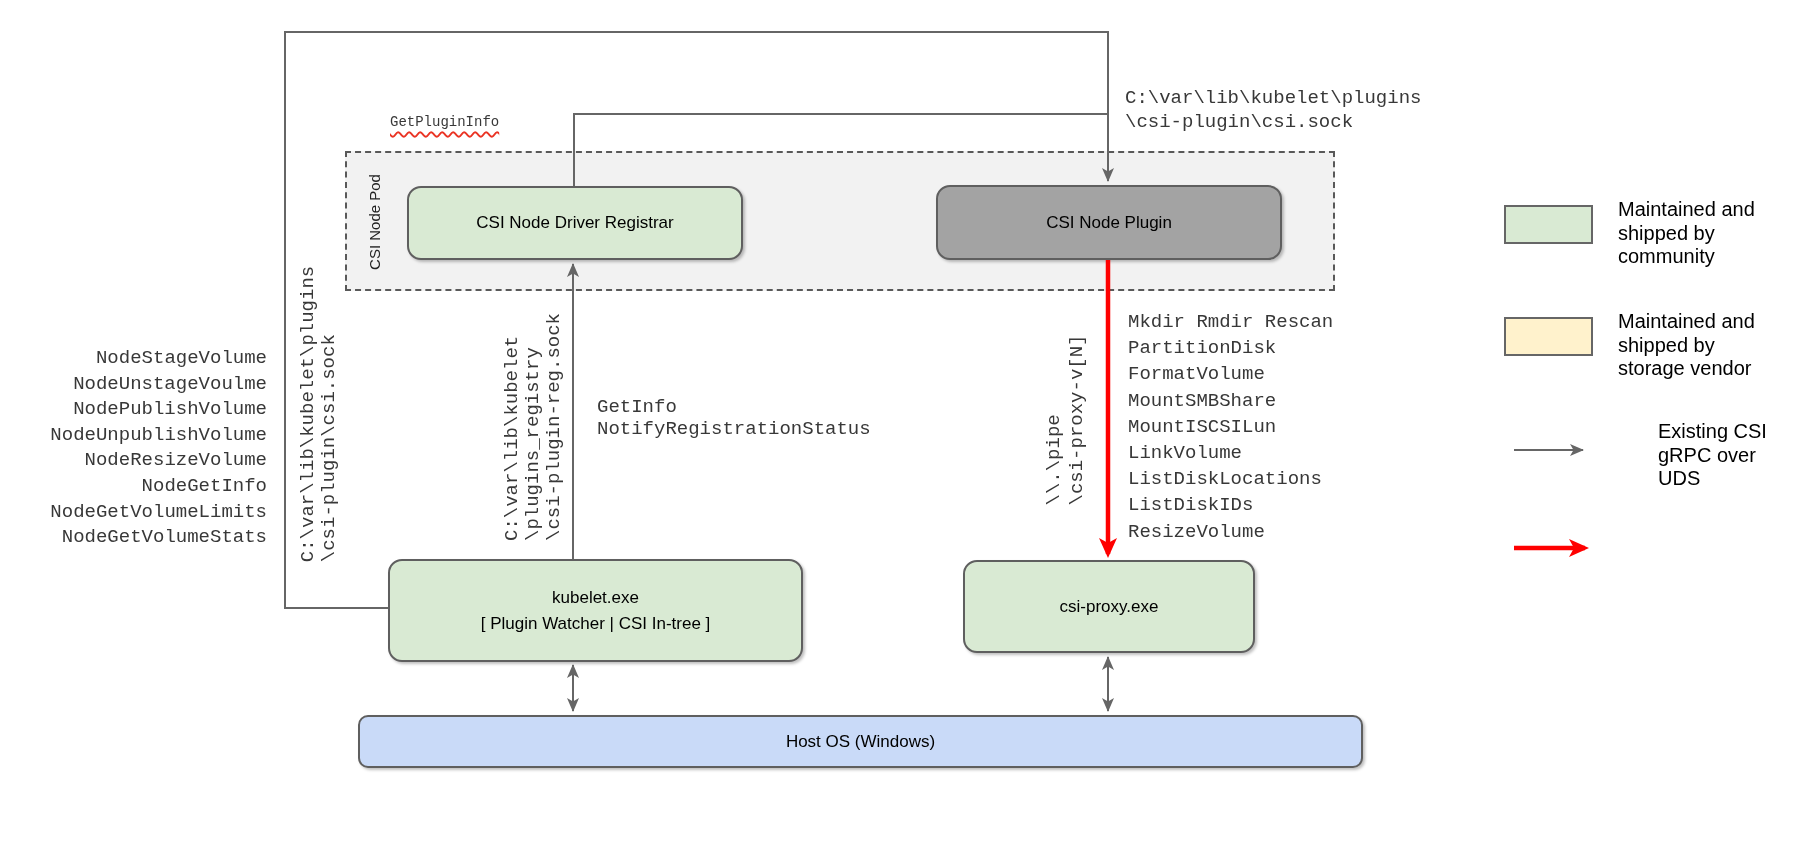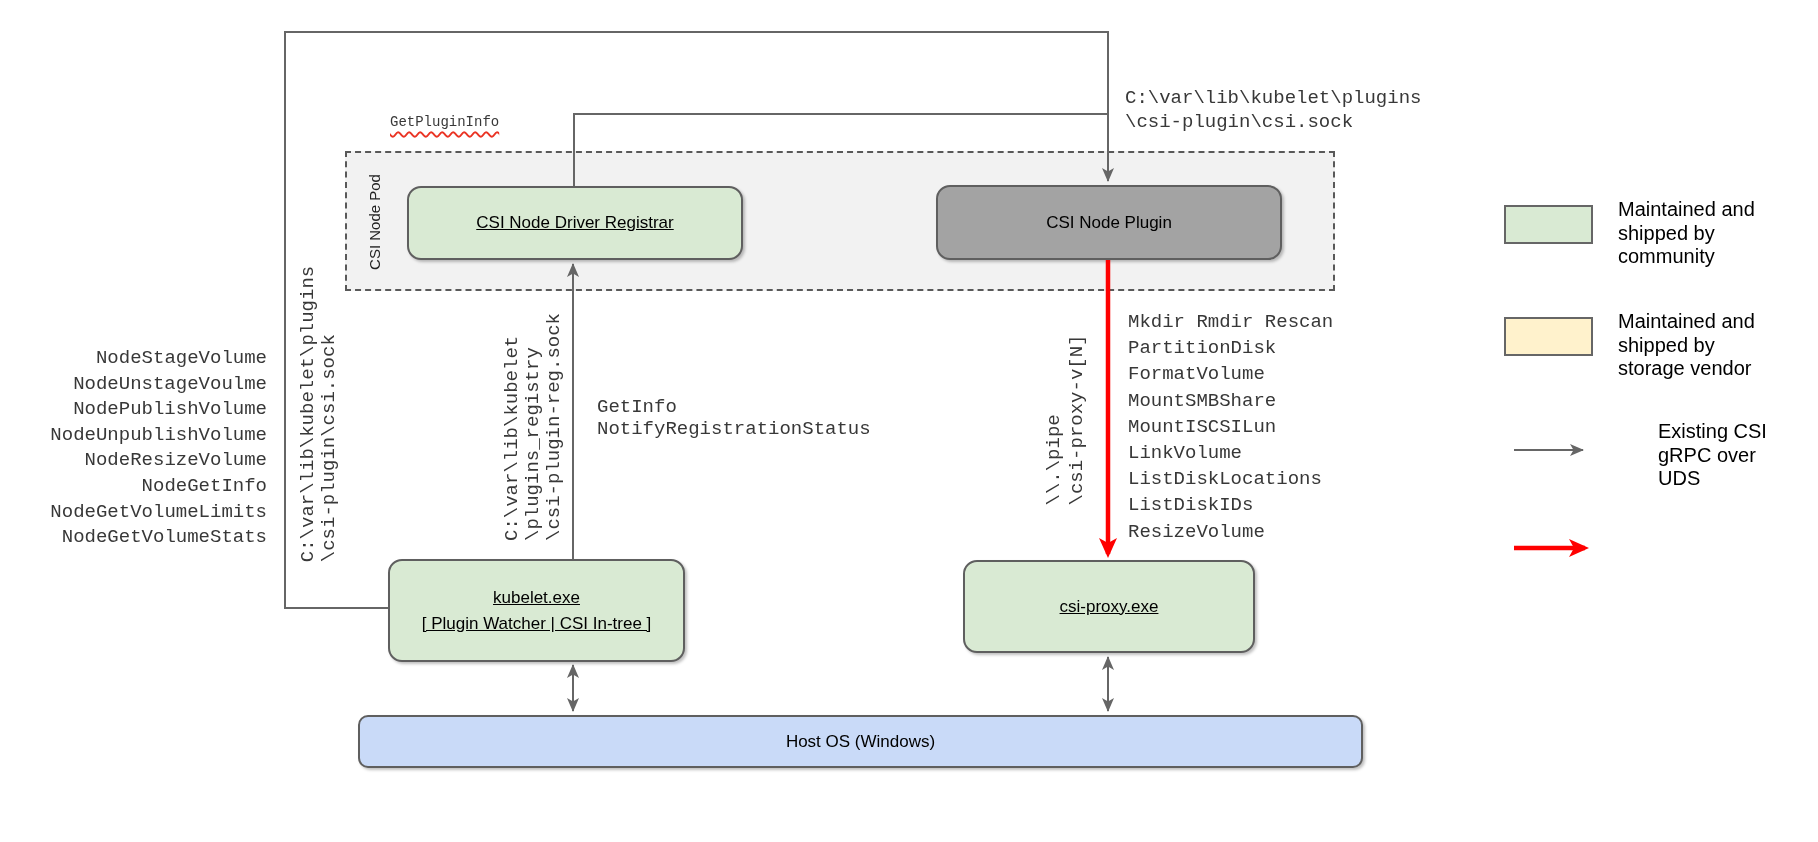--- a/index.html
+++ b/index.html
@@ -5,26 +5,26 @@
 <style>
   html,body{margin:0;padding:0;background:#ffffff;}
   .canvas{position:relative;width:1818px;height:842px;background:#ffffff;overflow:hidden;
           font-family:"Liberation Sans",sans-serif;color:#000;}
   .pod-box{position:absolute;left:345px;top:151px;width:990px;height:140px;
            background:#f2f2f2;border:2px dashed #595959;box-sizing:border-box;}
   .overlay{position:absolute;left:0;top:0;z-index:3;pointer-events:none;}
   .box{position:absolute;box-sizing:border-box;border:2px solid #5f5f5f;border-radius:14px;
        display:flex;flex-direction:column;align-items:center;justify-content:center;
        font-size:17px;z-index:2;box-shadow:2px 2px 3px rgba(0,0,0,0.25);text-align:center;}
-  .green{background:#d9ead3;text-decoration:underline;}
+  .green{background:#d9ead3;}
   .yellow{background:#a3a3a3;}
   .blue{background:#c9daf8;}
   .registrar{left:407px;top:186px;width:336px;height:74px;}
   .plugin{left:936px;top:185px;width:346px;height:75px;}
-  .kubelet{left:388px;top:559px;width:297px;height:103px;line-height:26px;}
+  .kubelet{left:388px;top:559px;width:415px;height:103px;line-height:26px;}
   .proxy{left:963px;top:560px;width:292px;height:93px;text-align:right;}
   .host{left:358px;top:715px;width:1005px;height:53px;border-radius:10px;text-align:center;}
   .mono{font-family:"Liberation Mono",monospace;color:#383838;position:absolute;z-index:4;}
   .node-methods{left:40px;top:334px;width:227px;text-align:right;font-size:19px;line-height:25.6px;white-space:nowrap;margin-top:12px;}
   .proxy-methods{left:1128px;top:309px;font-size:19px;line-height:26.2px;white-space:nowrap;}
   .plugin-socket{left:1125px;top:86px;font-size:19px;line-height:24px;white-space:nowrap;}
   .reg-calls{left:597px;top:396px;font-size:19px;line-height:22px;white-space:nowrap;}
   .getplugininfo{left:390px;top:114px;font-size:14px;white-space:nowrap;
                  text-decoration:underline wavy #ea3323;text-decoration-thickness:2px;text-underline-offset:5px;}
   .rot{position:absolute;z-index:4;font-family:"Liberation Mono",monospace;color:#383838;

